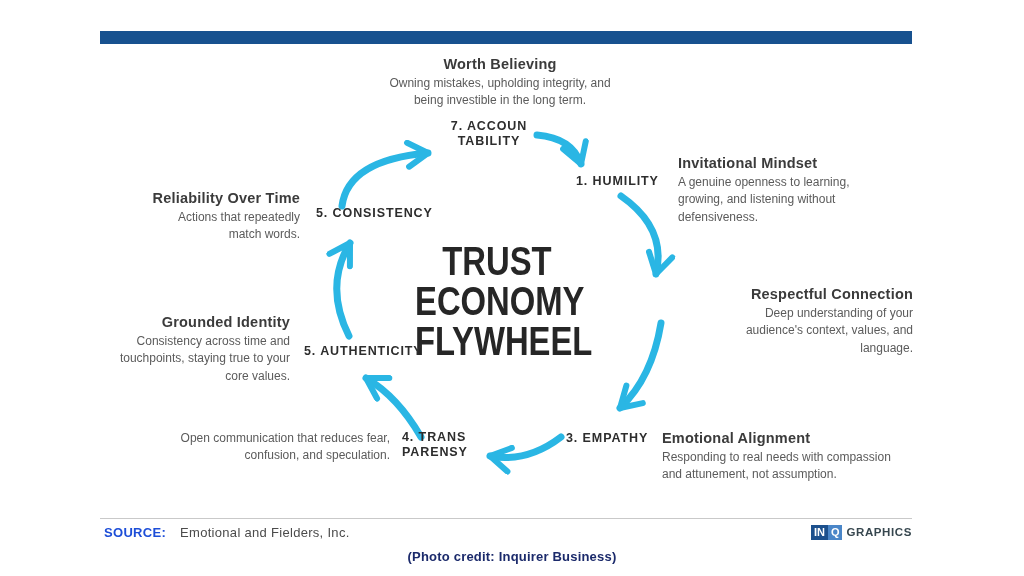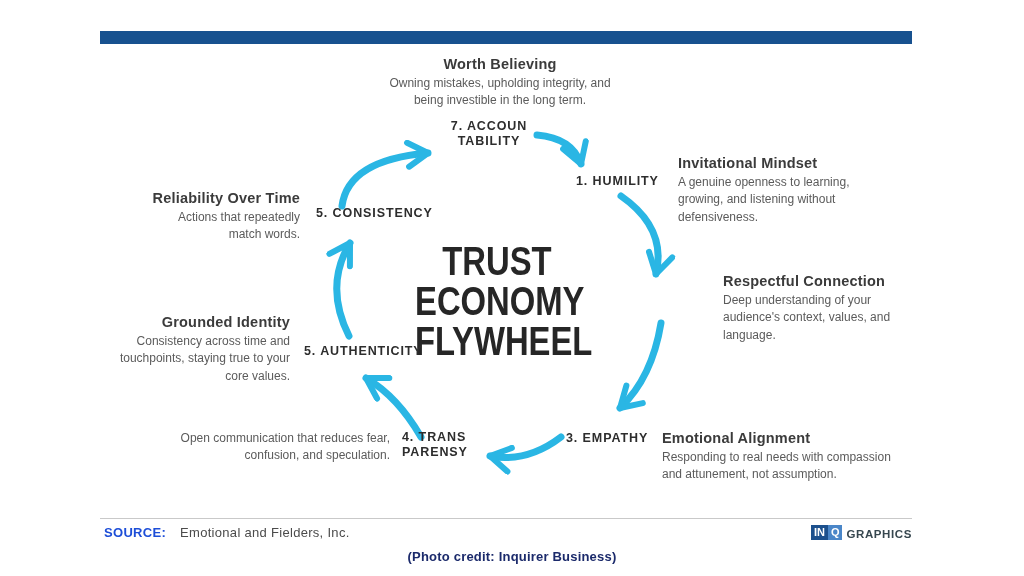--- a/index.html
+++ b/index.html
@@ -27,31 +27,31 @@
   .n4 { left:402px; top:430px; width:76px; }
   .n5 { left:304px; top:344px; }
   .n6 { left:316px; top:206px; }
   .n7 { left:407px; top:119px; width:164px; text-align:center; }
 
   .callout { position:absolute; }
   .callout .ct { font-weight:bold; font-size:14.5px; color:#3b3b3b; margin:0 0 3px 0; letter-spacing:0.2px; }
   .callout .cb { font-size:12px; color:#5b5b5b; line-height:1.45; white-space:pre-line; }
   .c-worth       { left:340px; top:56px;  width:320px; text-align:center; }
   .c-invitational{ left:678px; top:155px; width:215px; text-align:left; }
-  .c-respectful  { left:723px; top:273px; width:190px; text-align:left; }
+  .c-respectful  { left:723px; top:286px; width:190px; text-align:right; }
   .c-emotional   { left:662px; top:430px; width:260px; text-align:left; }
   .c-meaningful  { right:634px; top:430px; width:260px; text-align:right; }
   .c-grounded    { right:734px; top:314px; width:210px; text-align:right; }
   .c-reliability { right:724px; top:190px; width:200px; text-align:right; }
 
   .divider { position:absolute; left:100px; top:518px; width:812px; height:1px; background:#c9c9c9; }
   .source { position:absolute; left:104px; top:525px; font-size:13px; color:#4b4b4b; letter-spacing:0.3px; }
   .source .src-label { font-weight:bold; color:#1d4ed8; margin-right:14px; }
 
-  .logo { position:absolute; right:112px; top:524px; display:flex; align-items:flex-end; height:16px; }
+  .logo { position:absolute; right:112px; top:524px; display:flex; align-items:center; height:16px; }
   .logo .box { color:#ffffff; font-weight:bold; font-size:11px; padding:1px 3px 2px 3px; line-height:12px; }
   .logo .box-in { background:#1c508d; }
   .logo .box-q  { background:#4a86c8; }
   .logo .gtext { margin-left:4px; font-weight:bold; font-size:11.5px; letter-spacing:0.6px; color:#37474f; }
 
   .caption {
     position:absolute; left:0; top:549px; width:100%; text-align:center;
     font-weight:bold; font-size:13px; color:#1b2a6b; letter-spacing:0.2px;
   }
 </style>

